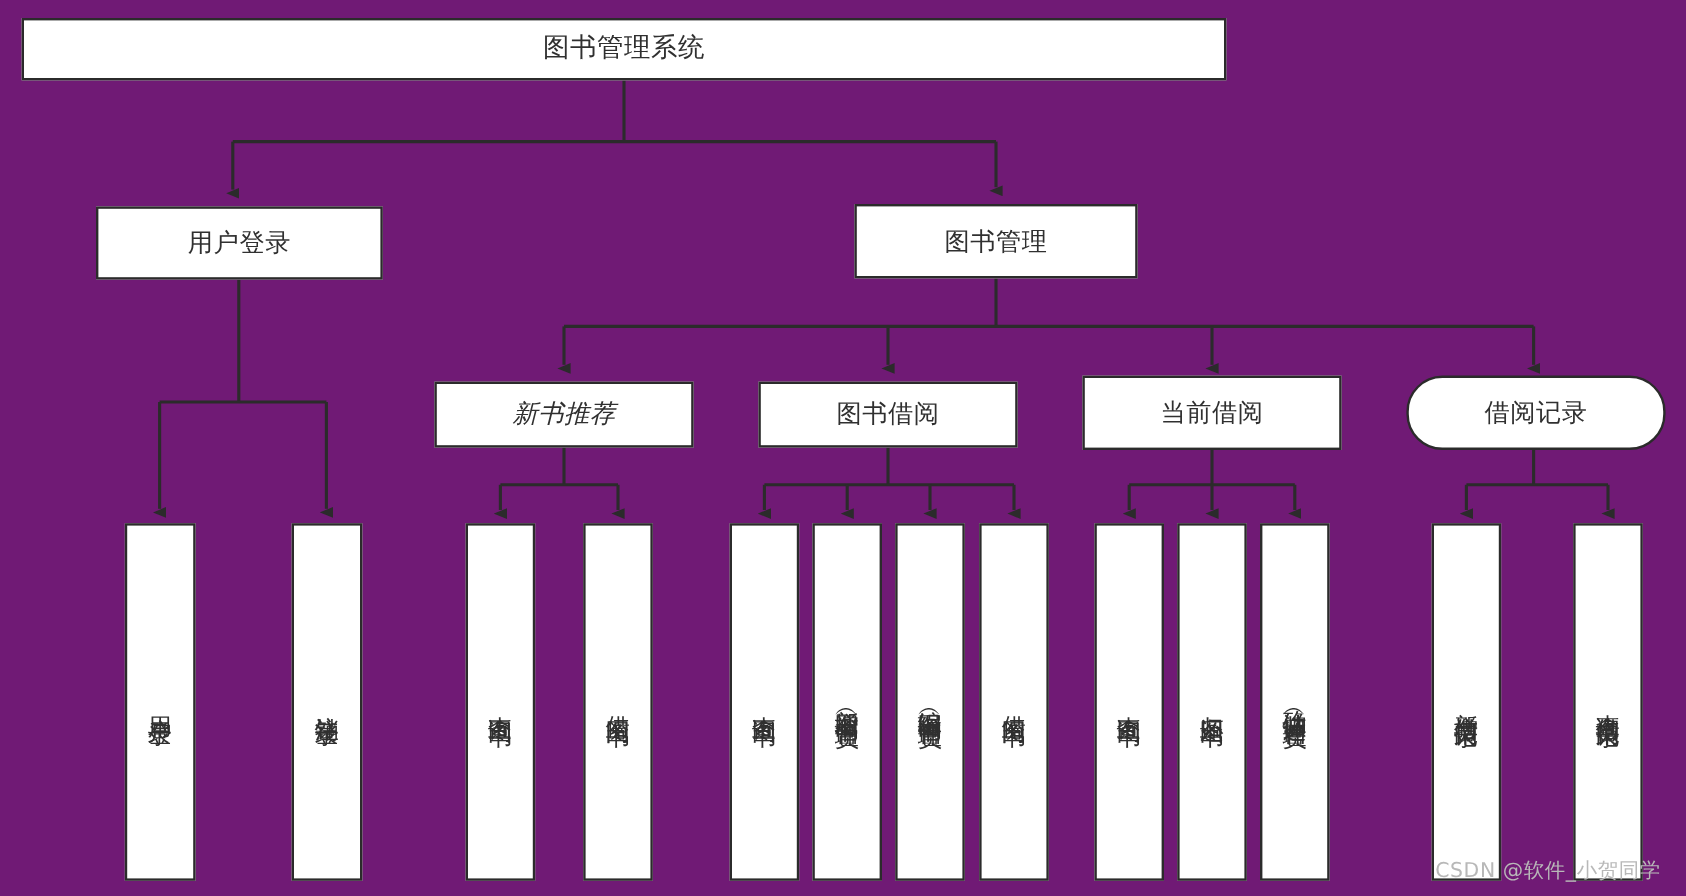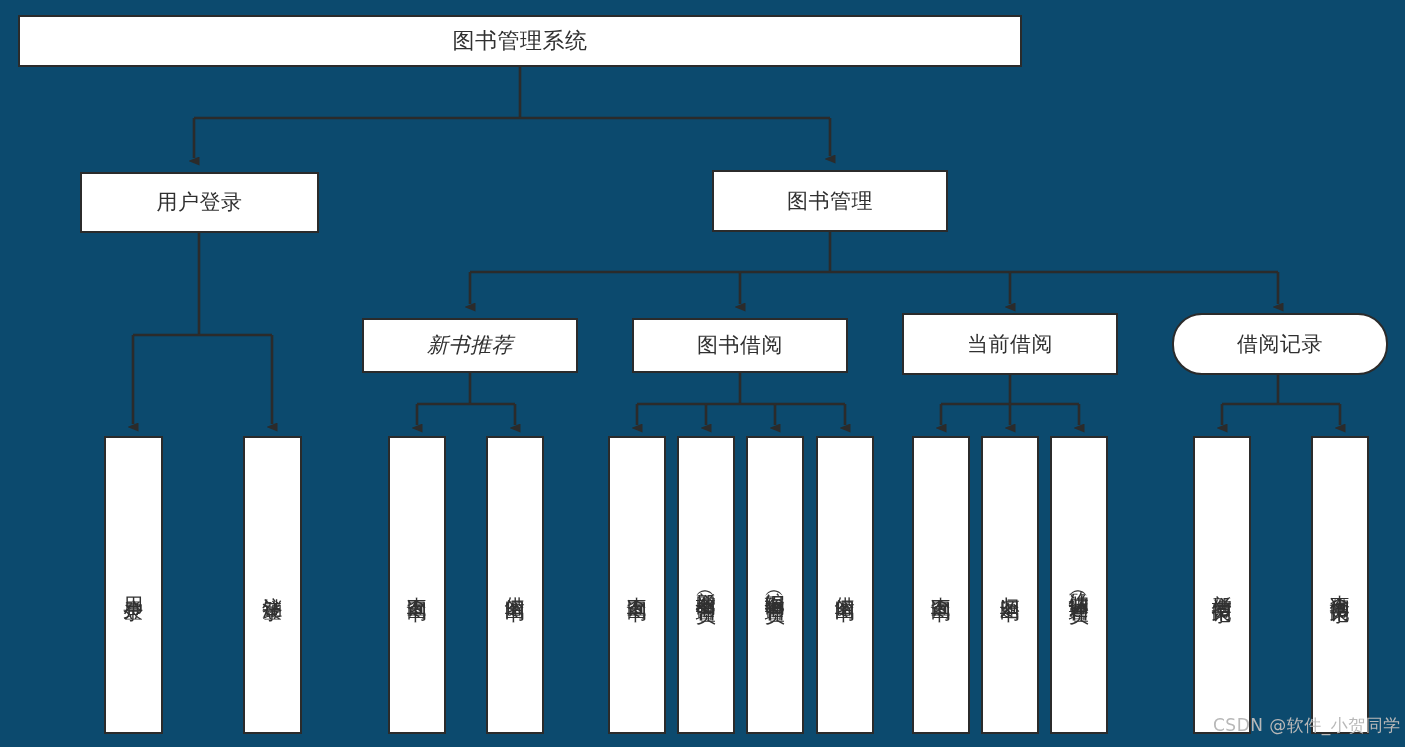--- a/index.html
+++ b/index.html
@@ -5,21 +5,21 @@
 <style>
   html,body{margin:0;padding:0;background:#ffffff;}
   body{
     font-family:"DejaVu Sans","Liberation Sans",sans-serif;
     color:#2b2b2b;
   }
   #canvas{
     position:relative;
     width:1405px;
     height:747px;
-    background:#0c4a6e;
+    background:#701a75;
     overflow:hidden;
   }
   svg.wires{
     position:absolute;
     left:0; top:0;
     width:1405px; height:747px;
     pointer-events:none;
   }
   .node{
     position:absolute;
@@ -51,21 +51,20 @@
     white-space:normal;
     max-height:280px;
   }
   .watermark{
     position:absolute;
     font-size:17px;
     color:#b8b8b8;
     letter-spacing:0.5px;
     white-space:nowrap;
     user-select:none;
-    padding-left:17px;
   }
 </style>
 </head>
 <body>
 
 <div id="canvas">
 
   <svg class="wires" viewBox="0 0 1405 747" xmlns="http://www.w3.org/2000/svg">
     <defs>
       <marker id="arrow" markerWidth="9" markerHeight="11" refX="1.5" refY="5.5" orient="auto" markerUnits="userSpaceOnUse">

